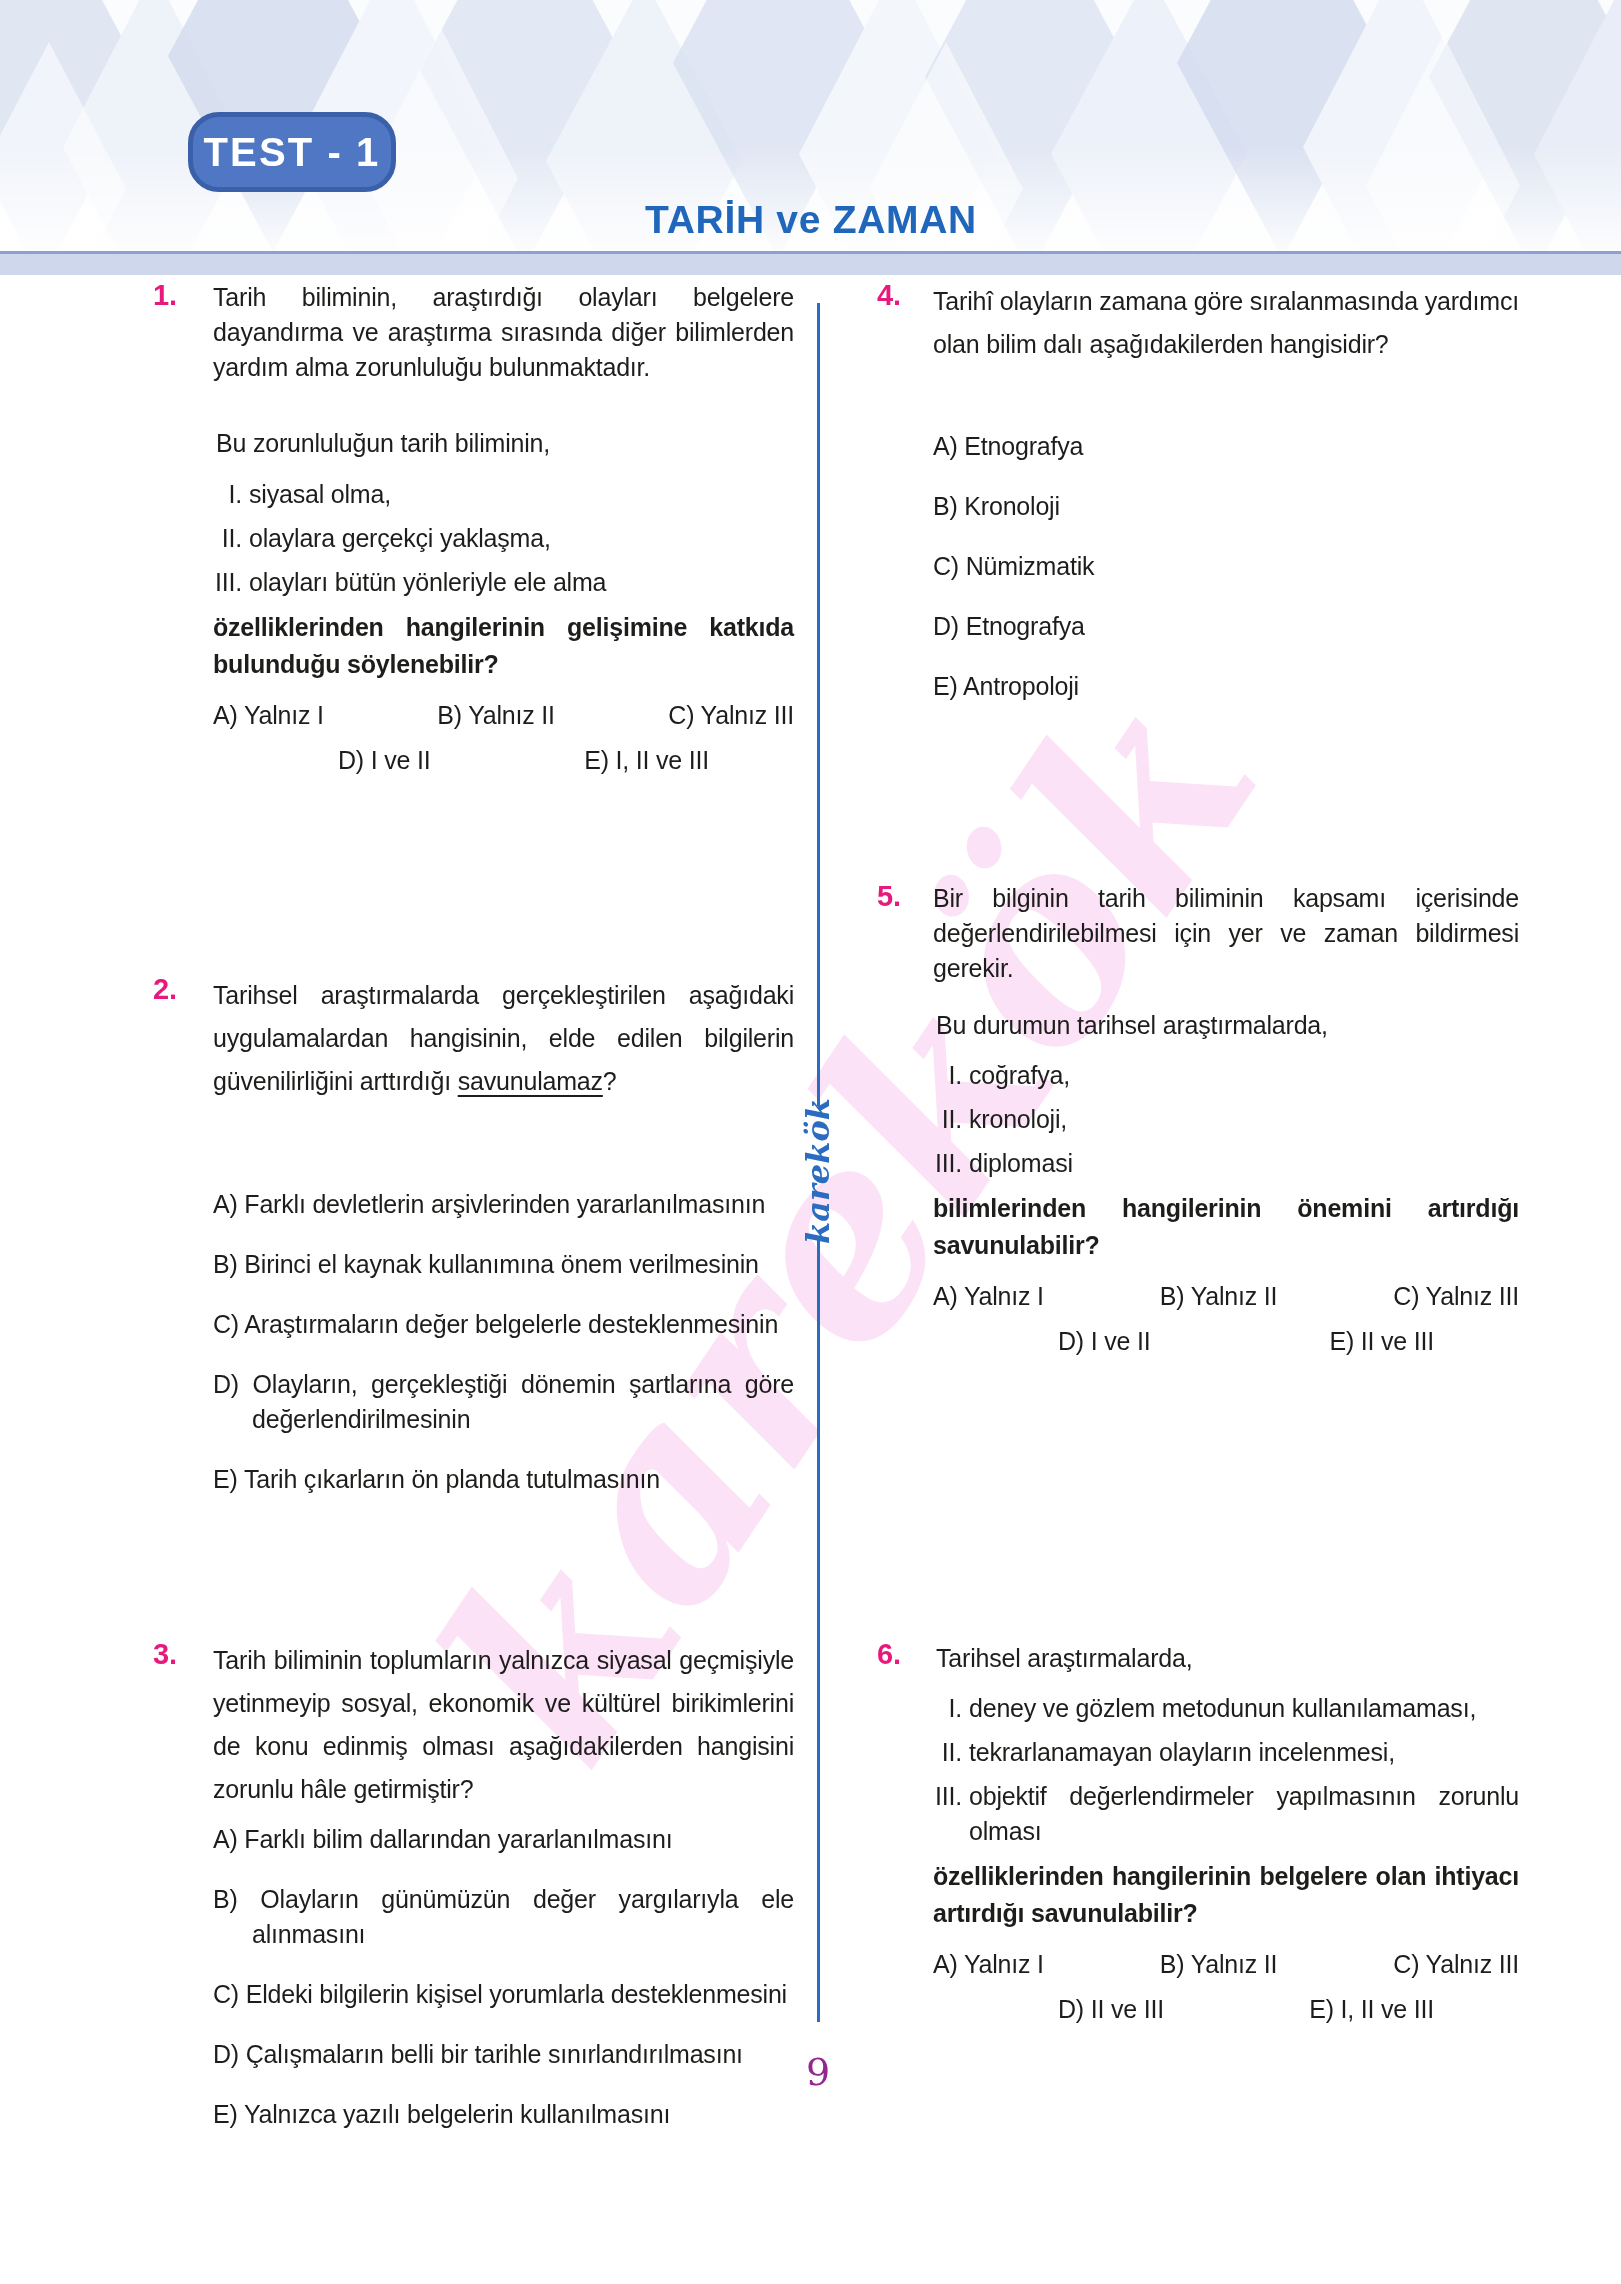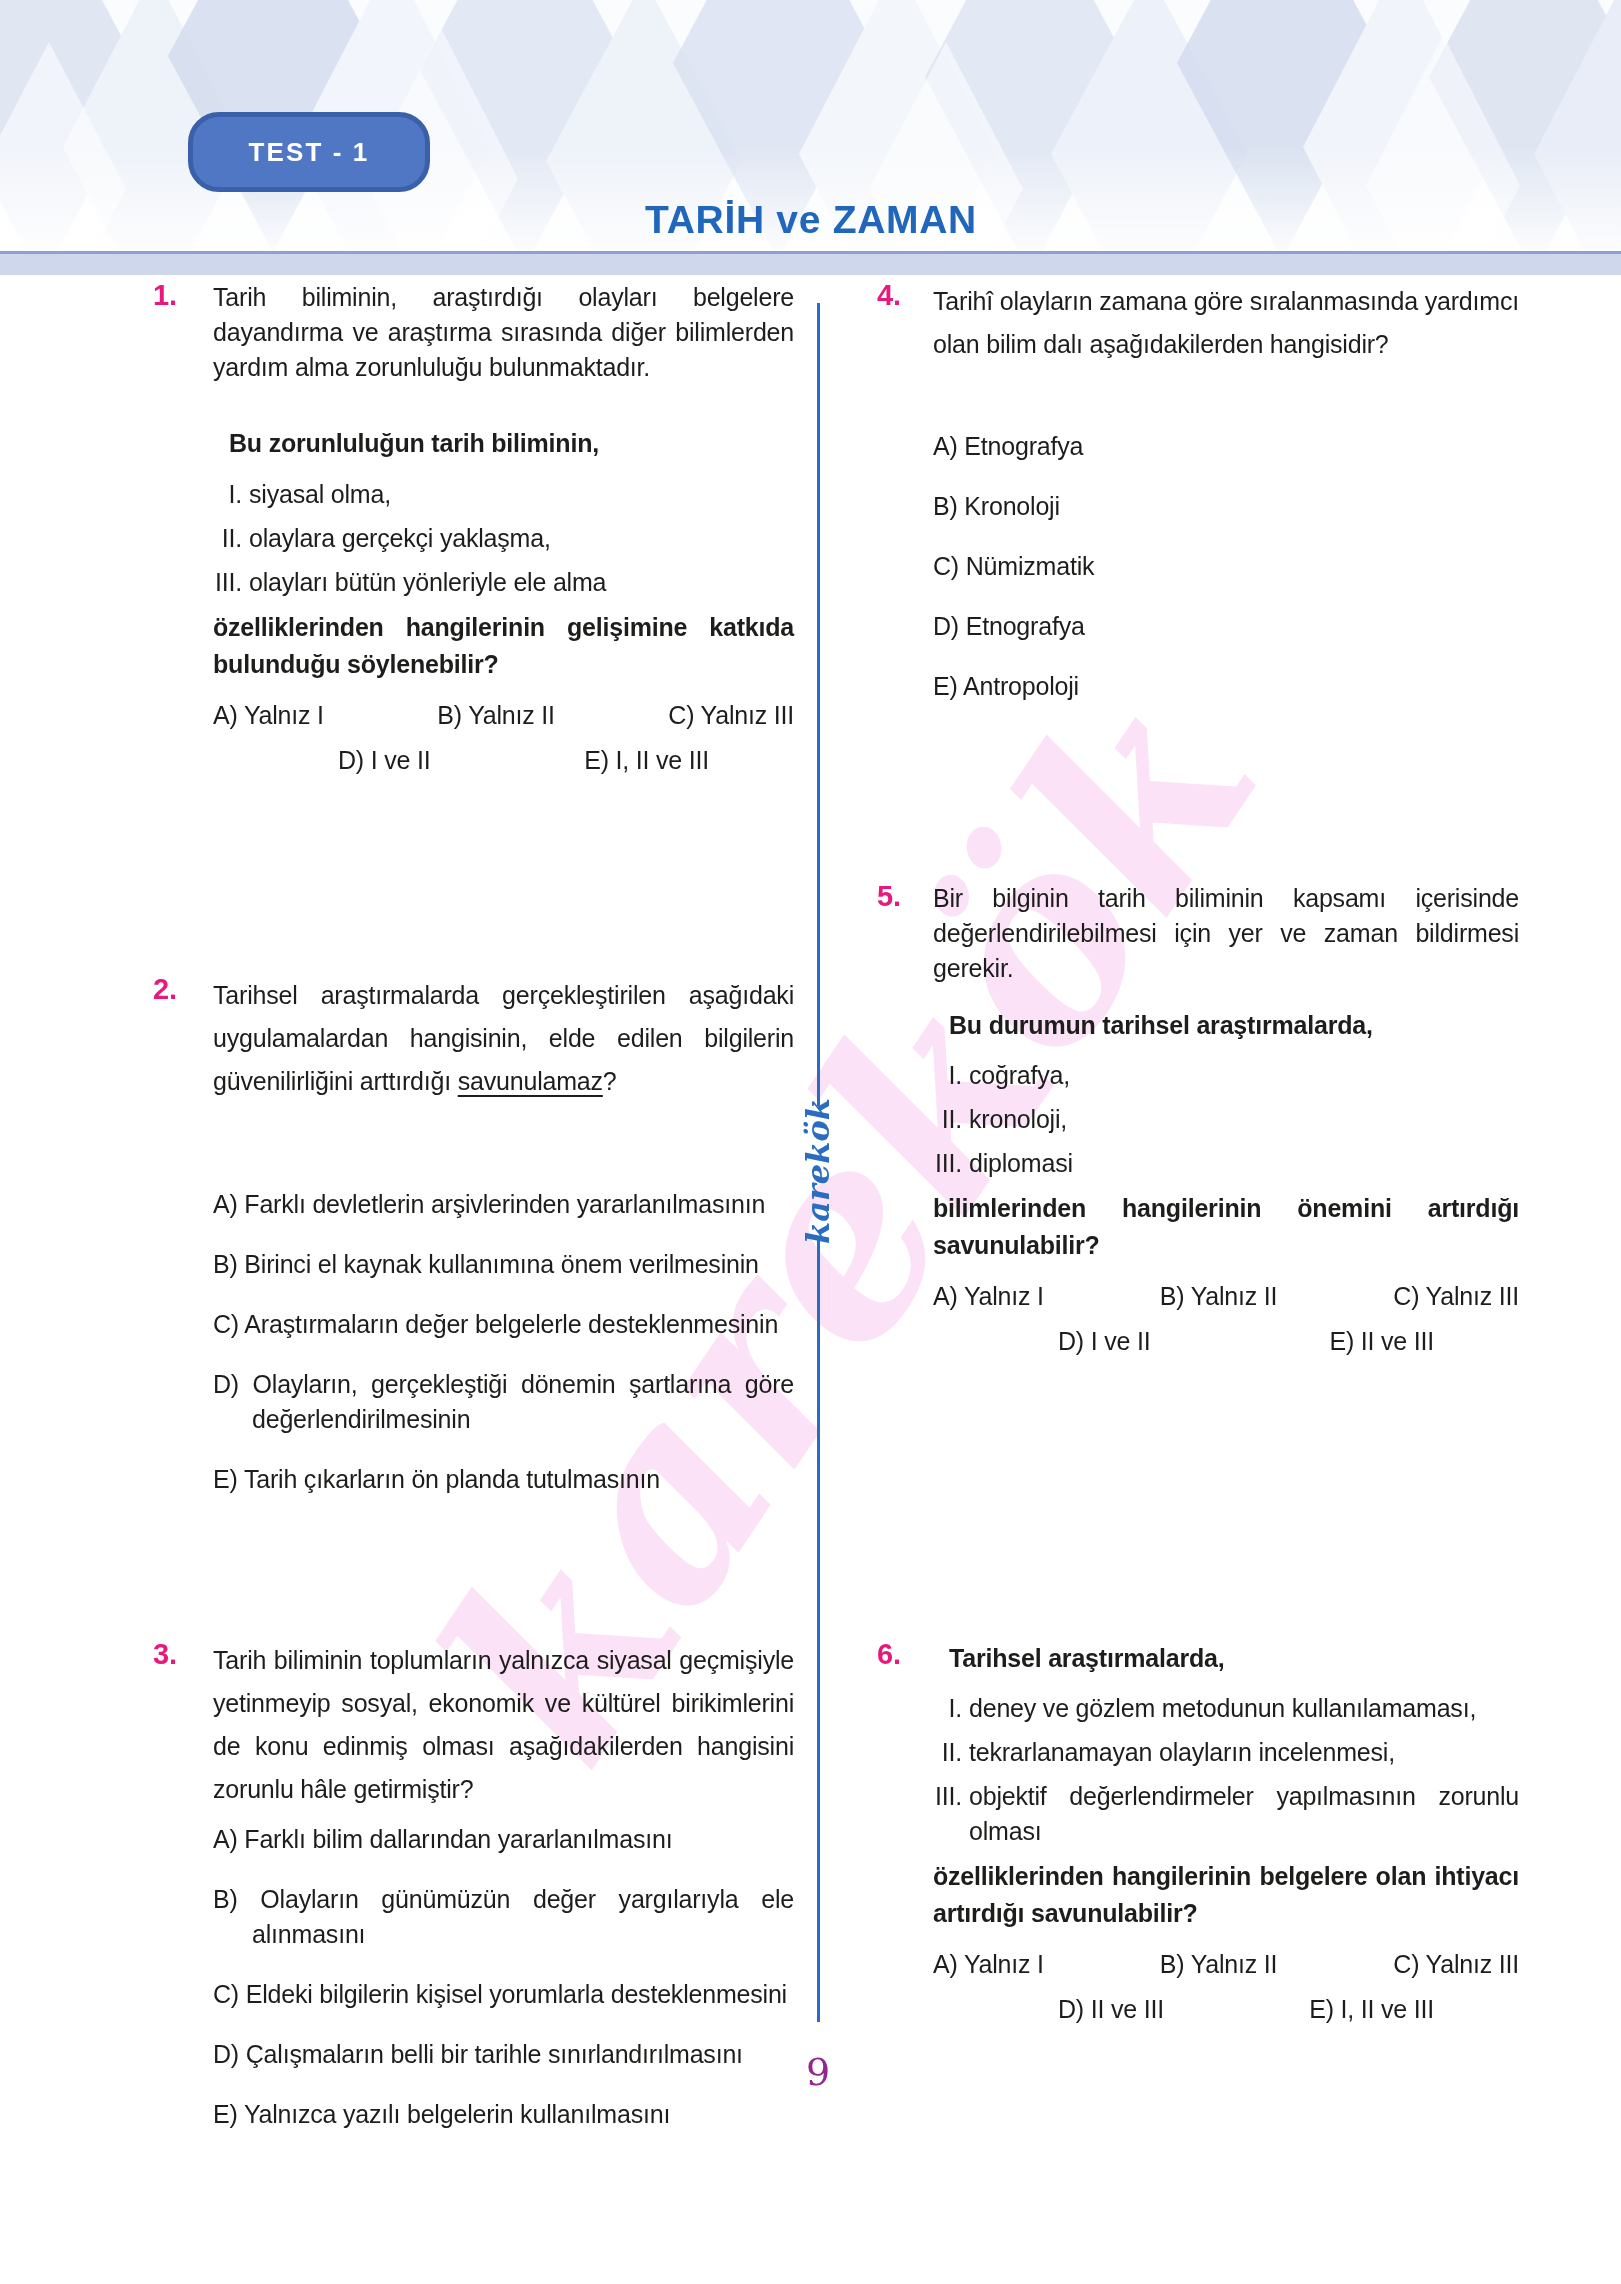--- a/index.html
+++ b/index.html
@@ -27,24 +27,24 @@
   .d13{left:1429px; top:-119px;width:210px;height:392px;background:#dce3f1;opacity:.9;}
   .d14{left:1534px; top:-21px; width:182px;height:350px;background:#e8edf7;}
   .d15{left:-28px;  top:42px;  width:154px;height:294px;background:#ffffff;opacity:.55;}
   .d16{left:364px;  top:28px;  width:154px;height:301px;background:#ffffff;opacity:.5;}
   .d17{left:869px; top:42px;  width:154px;height:294px;background:#ffffff;opacity:.55;}
   .d18{left:1366px; top:35px;  width:154px;height:301px;background:#ffffff;opacity:.5;}
   .header::after{content:"";position:absolute;left:0;right:0;bottom:0;height:105px;
     background:linear-gradient(to bottom,rgba(255,255,255,0),rgba(255,255,255,.88));}
 
   .test-badge{
-    position:absolute;left:188px;top:112px;width:242px;height:80px;z-index:3;
+    position:absolute;left:188px;top:112px;width:208px;height:80px;z-index:3;
     background:#5077c3;border:5.6px solid #3a60a9;border-radius:31px;box-sizing:border-box;
     display:flex;align-items:center;justify-content:center;
-    color:#ffffff;font-weight:bold;font-size:26px;letter-spacing:2.1px;
+    color:#ffffff;font-weight:bold;font-size:40px;letter-spacing:2.1px;
   }
   .page-title{
     position:absolute;left:0;top:198px;width:1622px;z-index:3;text-align:center;
     color:#2066bb;font-weight:bold;font-size:39px;letter-spacing:0.7px;
   }
   .header-rule{position:absolute;left:0;top:251px;width:1622px;height:2.8px;background:#8ea0d0;}
   .header-band{position:absolute;left:0;top:254px;width:1622px;height:21px;background:#cfd7ec;}
 
   
   .watermark{
@@ -76,21 +76,21 @@
   #q5{left:877px;top:881px;width:642px;}
   #q6{left:877px;top:1639px;width:642px;}
 
   .qnum{position:absolute;left:0;top:-2.1px;color:#e8197d;font-weight:bold;font-size:29px;}
   #q1 .qbody,#q2 .qbody,#q3 .qbody{margin-left:60px;}
   #q4 .qbody,#q5 .qbody,#q6 .qbody{margin-left:56px;}
 
   .stem{text-align:justify;margin:0 0 39px 0;}
   .stem.bold{font-weight:normal;line-height:43px;margin:0 0 11.2px 0;}
   .ul{text-decoration:underline;text-decoration-thickness:2.1px;text-underline-offset:4.9px;margin-top:40px;}
-  .lead{font-weight:bold;line-height:39px;margin:0 0 14px 16px;}
+  .lead{font-weight:normal;line-height:39px;margin:0 0 14px 3px;}
   .item{display:flex;margin:0 0 9px 0;}
   .item .rn{flex:none;width:29px;text-align:right;margin-right:7px;}
   .item .it{flex:1;text-align:justify;}
   .qtext{font-weight:bold;line-height:37px;text-align:justify;margin:8.4px 0 0 0;}
 
   .opt-row{display:flex;justify-content:space-between;}
   .row1{margin-top:15.4px;}
   .row2{margin-top:9.8px;padding:0 85px 0 125px;}
   #q2 .opts{margin-top:84px;}
   #q3 .opts{margin-top:11.2px;}

